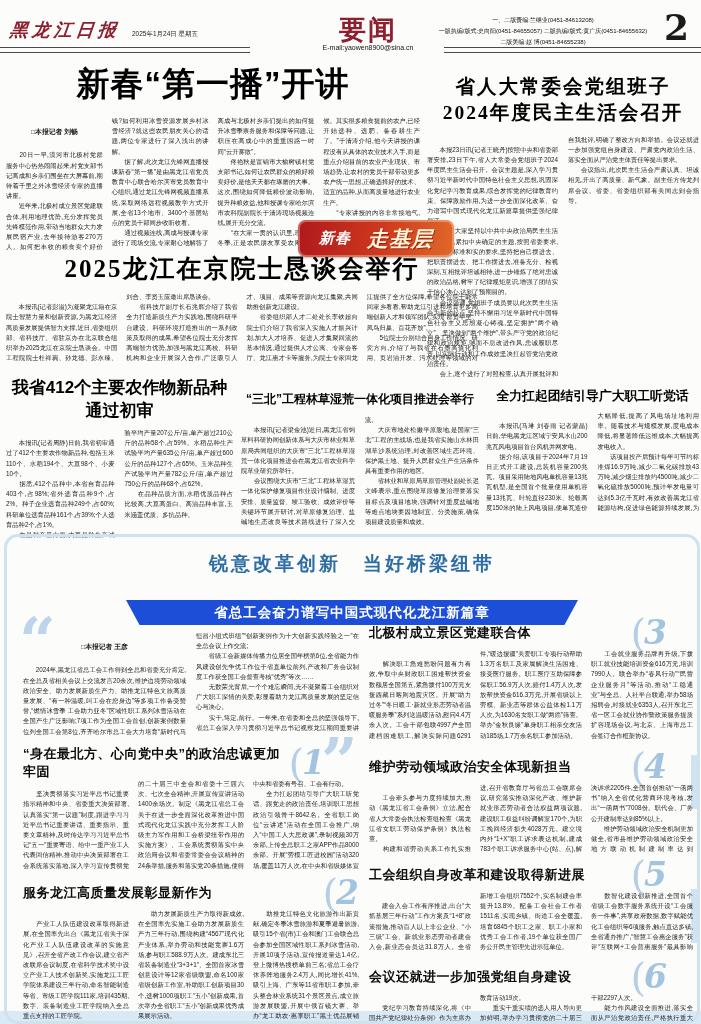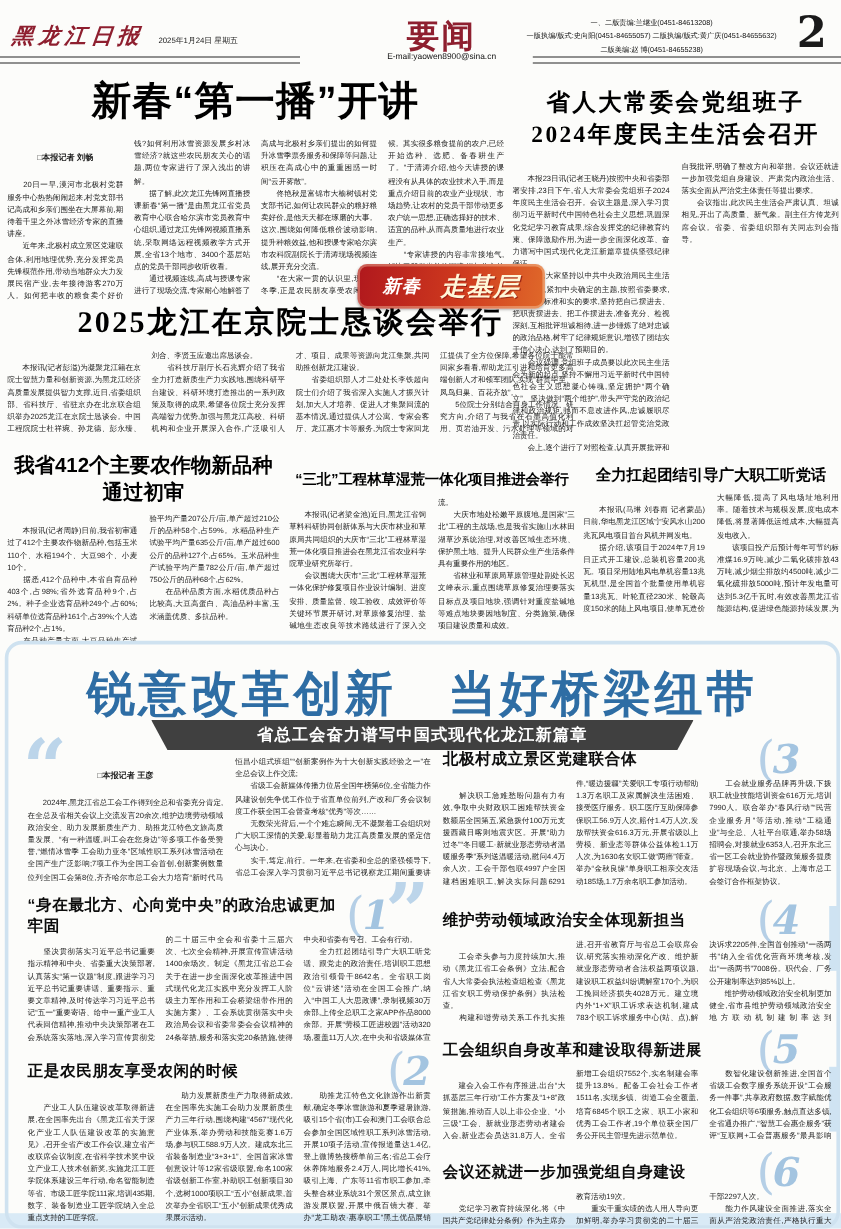--- a/index.html
+++ b/index.html
@@ -31,22 +31,22 @@
   
   .badge{position:absolute;left:298px;top:220px;width:156px;height:37px;border-radius:8px;
     background:linear-gradient(97deg,#b0181d,#cf3a1e 55%,#e0692a);
     box-shadow:inset 0 0 0 2px rgba(255,235,200,.35),0 1px 2px rgba(0,0,0,.25);
     display:flex;align-items:center;justify-content:center;z-index:3;}
   .badge .t1{color:#ffffff;font-size:15px;font-weight:900;font-style:italic;letter-spacing:1px;}
   .badge .t2{color:#fff6d8;font-size:21px;font-weight:900;font-style:italic;margin-left:16px;letter-spacing:1px;text-shadow:1px 1px 0 rgba(120,10,10,.6);}
 
   
   .panel{position:absolute;left:4px;top:534px;width:690px;height:484px;border:3px solid #cfe2f0;border-radius:14px;z-index:1;}
-  .f-title{position:absolute;left:0;top:14px;width:100%;text-align:center;font-size:40px;font-weight:900;letter-spacing:3px;color:#2e6da4;}
-  .f-sub{position:absolute;left:50%;top:63px;transform:translateX(-50%);width:452px;height:25px;background:#404040;
+  .f-title{position:absolute;left:0;top:14px;width:100%;text-align:center;font-size:19px;font-weight:900;letter-spacing:3px;color:#2e6da4;}
+  .f-sub{position:absolute;left:50%;top:63px;transform:translateX(-50%);width:452px;height:25px;background:#1d4ed8;
     clip-path:polygon(0 0,100% 0,97% 100%,3% 100%);display:flex;align-items:center;justify-content:center;}
   .f-sub span{color:#fff;font-size:13.5px;font-weight:700;letter-spacing:1px;}
   .quote{position:absolute;font-family:"DejaVu Serif",serif;font-weight:700;font-size:64px;color:#bcd5ea;line-height:1;z-index:0;}
   .f-left{position:absolute;left:16px;top:94px;width:336px;z-index:1;}
   .f-right{position:absolute;left:362px;top:80px;width:324px;z-index:1;}
   .sec-head{display:flex;align-items:center;height:32px;margin-top:4px;}
   .sec-title{font-size:13px;font-weight:900;color:#0d0d0d;letter-spacing:.5px;}
   .num-group{margin-left:auto;display:flex;align-items:center;}
   .paren{font-family:"DejaVu Serif",serif;font-size:40px;color:#b5cfe6;line-height:.75;margin-right:-2px;font-weight:400;}
   .num{font-family:"DejaVu Serif",serif;font-size:33px;font-weight:700;font-style:italic;color:#a3c4e0;line-height:.8;}
@@ -169,21 +169,21 @@
         <span class="num-group" style="margin-right:34px;">
           <span class="paren">(</span>
           <span class="num">1</span>
         </span>
       </div>
       <div class="cols c3" style="height:94px;">
         <span>　　坚决贯彻落实习近平总书记重要指示精神和中央、省委重大决策部署,认真落实“第一议题”制度,跟进学习习近平总书记重要讲话、重要指示、重要文章精神,及时传达学习习近平总书记“五一”重要寄语、给中一重产业工人代表回信精神,推动中央决策部署在工会系统落实落地,深入学习宣传贯彻党的二十届三中全会和省委十三届六次、七次全会精神,开展宣传宣讲活动1400余场次。制定《黑龙江省总工会关于在进一步全面深化改革推进中国式现代化龙江实践中充分发挥工人阶级主力军作用和工会桥梁纽带作用的实施方案》、工会系统贯彻落实中央政治局会议和省委常委会会议精神的24条举措,服务和落实党20条措施,使得中央和省委有号召、工会有行动。
 　　全力扛起团结引导广大职工听党话、跟党走的政治责任,培训职工思想政治引领骨干8642名。全省职工岗位“云讲述”活动在全国工会推广,纳入“中国工人大思政课”,录制视频30万余部,上传全总职工之家APP作品8000余部。开展“劳模工匠进校园”活动320场,覆盖11万人次,在中央和省级媒体宣传报道1500余篇,邀请10家媒体参加“暖边援疆”媒体行活动,黑龙江工会号被省委宣传部评为全省新媒体十佳账号。</span>
       </div>
       <div class="sec-head">
-        <span class="sec-title">正是农民朋友享受农闲的时候</span>
+        <span class="sec-title">服务龙江高质量发展彰显新作为</span>
         <span class="num-group">
           <span class="paren">(</span>
           <span class="num">2</span>
         </span>
       </div>
       <div class="cols c3" style="height:118px;">
         <span>　　产业工人队伍建设改革取得新进展,在全国率先出台《黑龙江省关于深化产业工人队伍建设改革的实施意见》,召开全省产改工作会议,建立省产改联席会议制度,在省科学技术奖中设立产业工人技术创新奖,实施龙江工匠学院体系建设三年行动,命名智能制造等省、市级工匠学院111家,培训435期,数字、装备制造业工匠学院纳入全总重点支持的工匠学院。
 　　助力发展新质生产力取得新成效,在全国率先实施工会助力发展新质生产力三年行动,围绕构建“4567”现代化产业体系,举办劳动和技能竞赛1.6万场,参与职工588.9万人次。建成东北三省装备制造业“3+3+1”、全国首家冰雪创意设计等12家省级联盟,命名100家省级创新工作室,补助职工创新项目30个,选树1000项职工“五小”创新成果,首次举办全省职工“五小”创新成果优秀成果展示活动。
 　　助推龙江特色文化旅游作出新贡献,确定冬季冰雪旅游和夏季避暑旅游,吸引15个省(市)工会和澳门工会联合总会参加全国区域性职工系列冰雪活动,开展10项子活动,宣传报道量达1.4亿,登上微博热搜榜单前三名;省总工会疗休养阵地服务2.4万人,同比增长41%,吸引上海、广东等11省市职工参加,牵头整合林业系统31个景区景点,成立旅游发展联盟,开展中俄百镜大赛、举办“龙工助农·惠享职工”黑土优品展销会,签约金额2314万元。
 　　劳模精神、劳动精神、工匠精神引领力有效释放,我省职工连续四届获评“大国工匠年度人物”(每届10人),5人入选大国工匠培育名单,328个集体、个人获全国、省五一劳动奖和工人先锋号,6人获全国“科创名匠”“医务名匠”“十大最美公交司机”等称号,选树“龙江工匠”100名、数字工匠20名,发布10名“龙江最美职工”,“劳模工匠助企行”活动协助解决技术问题1996个,帮助1.2万名职工提升技能水平。</span>

